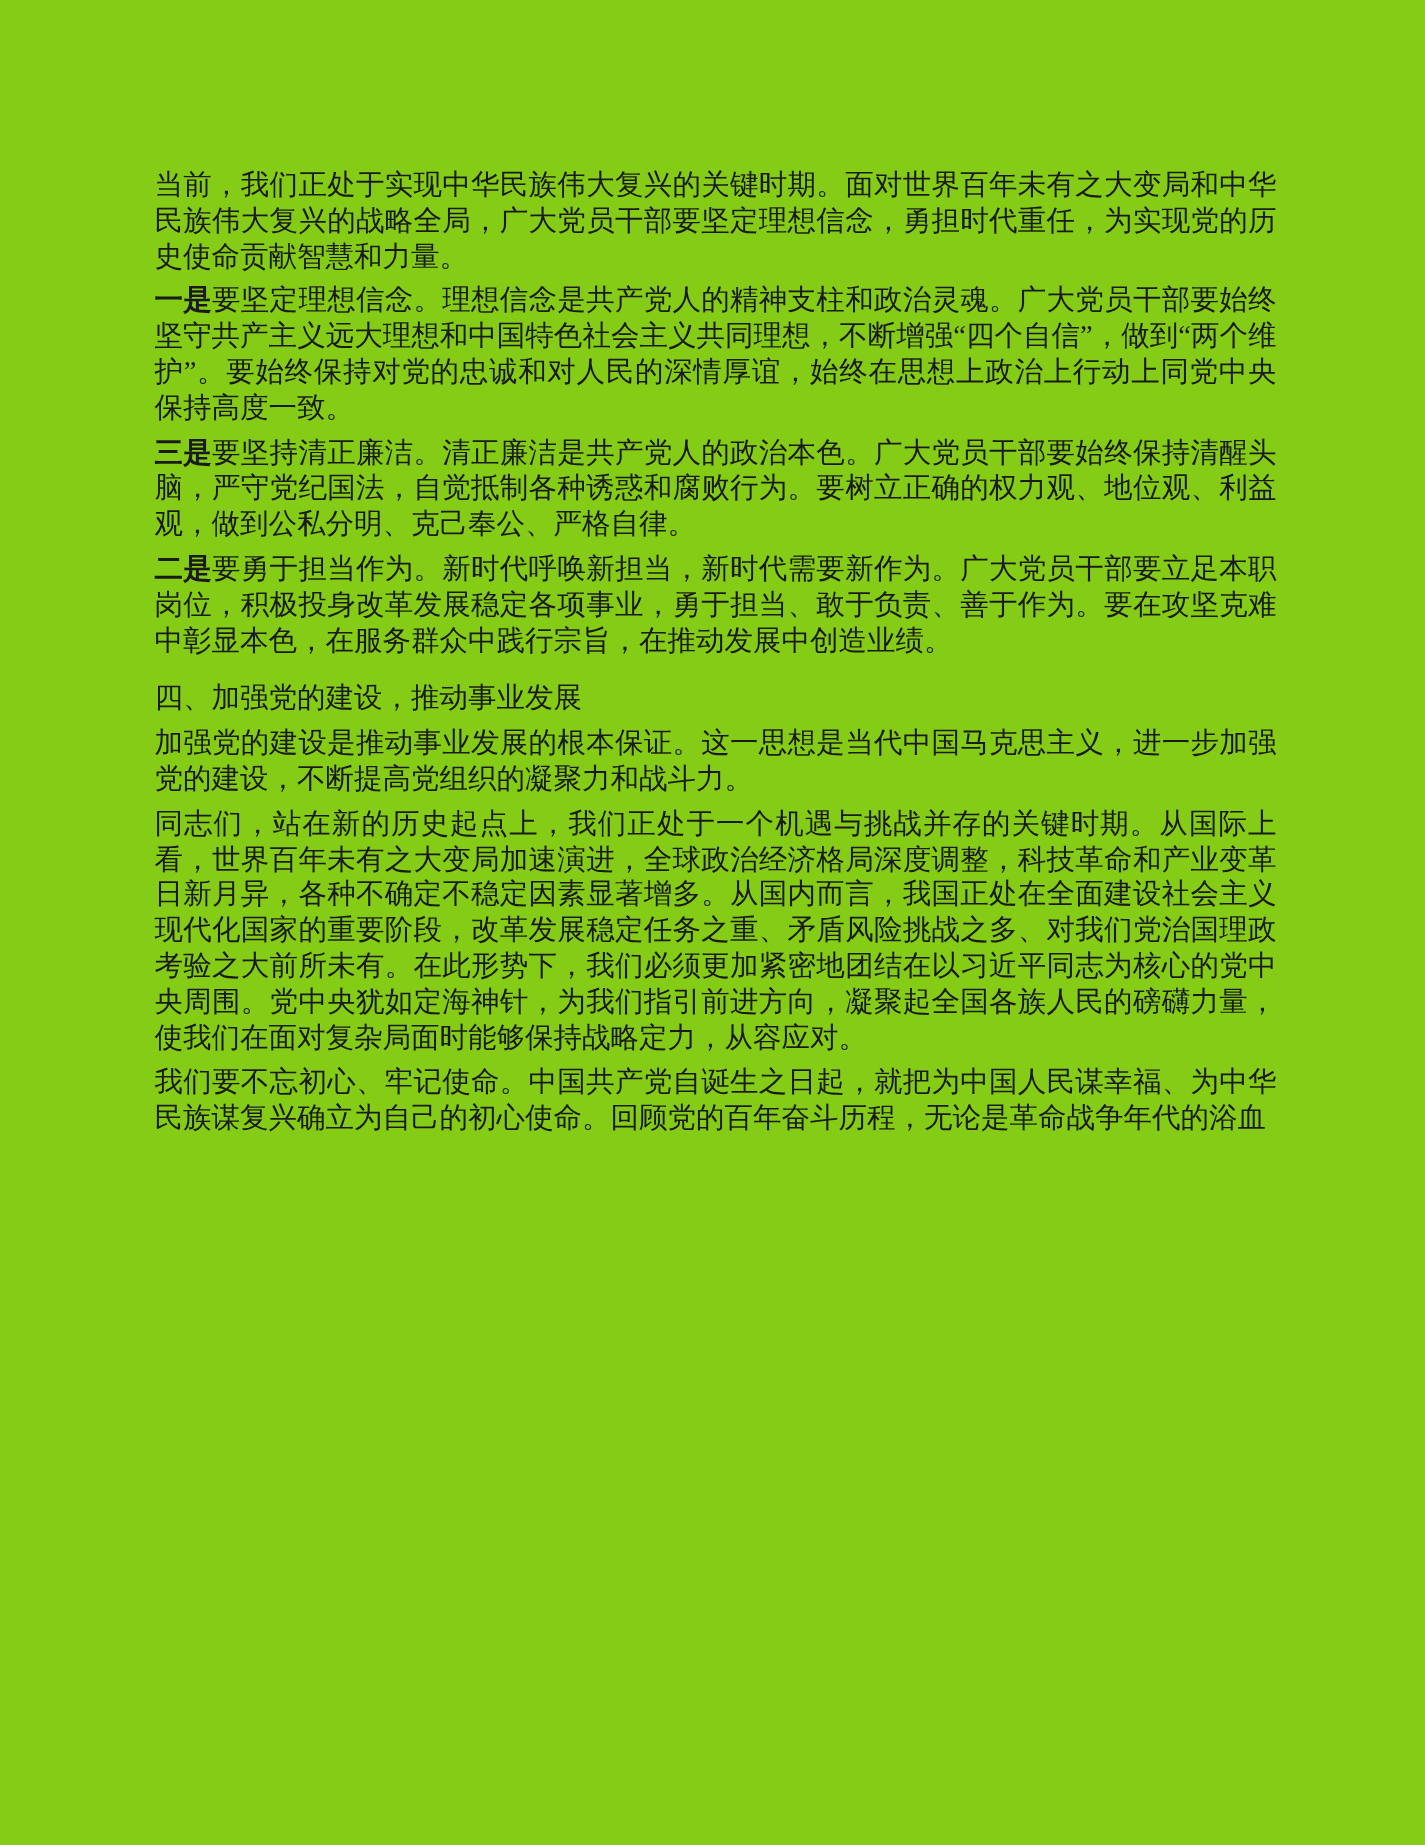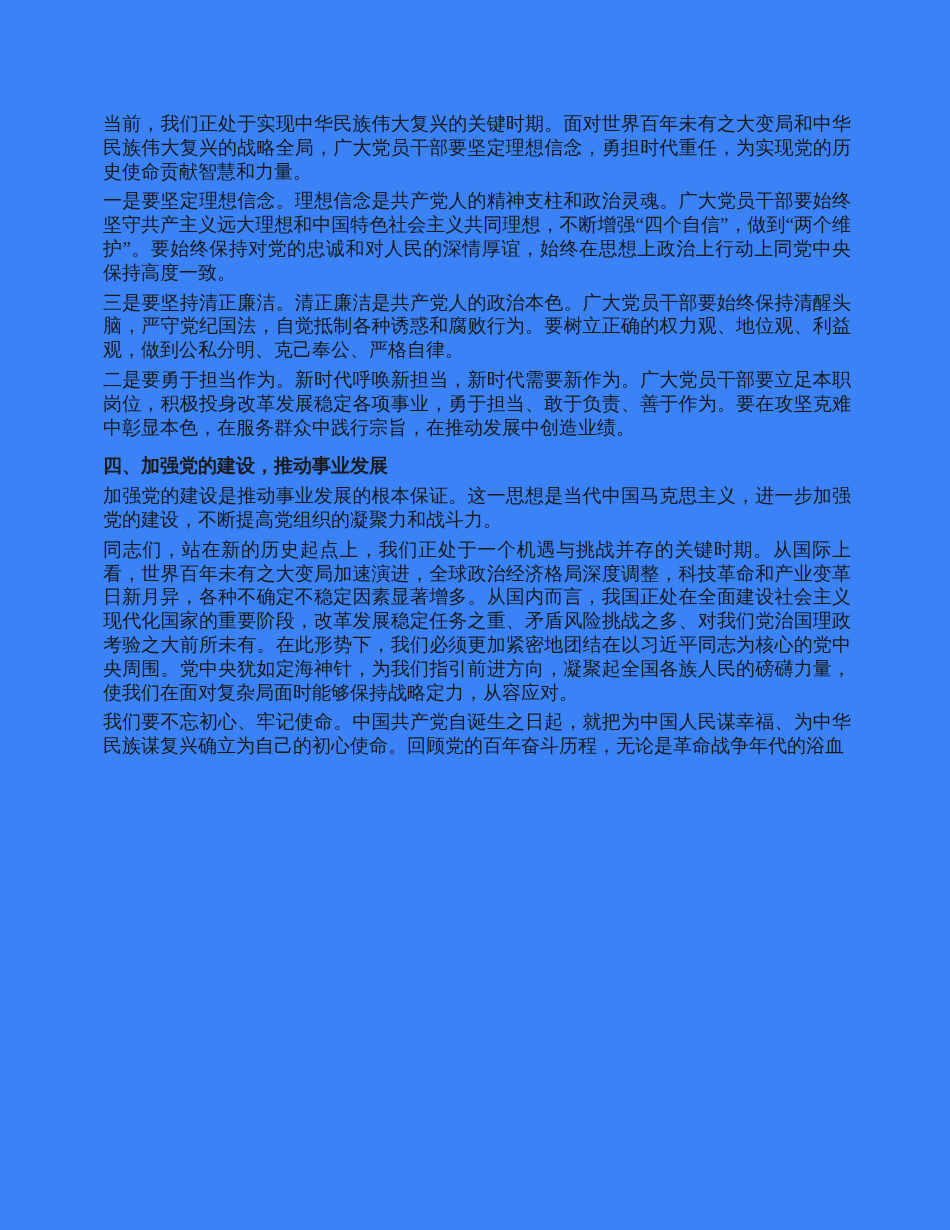--- a/index.html
+++ b/index.html
@@ -6,39 +6,39 @@
   body {
     width: 950px;
     height: 1230px;
     background: #ffffff;
     font-family: "Liberation Serif", "DejaVu Serif", serif;
   }
   .page {
     position: relative;
     width: 950px;
     height: 1230px;
-    background: #3b82f6;
+    background: #84cc16;
     overflow: hidden;
   }
   .doc {
     position: absolute;
     left: 103px;
     top: 112px;
     width: 748px;
     font-size: 19px;
     line-height: 23.8px;
     text-align: justify;
     letter-spacing: 0;
   }
   .para {
     margin: 0 0 6px 0;
     padding: 0;
   }
-  .para b { font-weight: normal; }
-  .heading { font-weight: bold; margin-top: 15px; }
+  .para b { font-weight: bold; }
+  .heading { font-weight: normal; margin-top: 15px; }
 </style>
 </head>
 <body style="background: rgb(255, 255, 255);">
 
 <div class="page">
   <div class="doc" id="doc" style="color: rgb(26, 26, 26);">
       <p class="para"><span>当前，我们正处于实现中华民族伟大复兴的关键时期。面对世界百年未有之大变局和中华民族伟大复兴的战略全局，广大党员干部要坚定理想信念，勇担时代重任，为实现党的历史使命贡献智慧和力量。</span></p>
       <p class="para"><b>一是</b><span>要坚定理想信念。理想信念是共产党人的精神支柱和政治灵魂。广大党员干部要始终坚守共产主义远大理想和中国特色社会主义共同理想，不断增强“四个自信”，做到“两个维护”。要始终保持对党的忠诚和对人民的深情厚谊，始终在思想上政治上行动上同党中央保持高度一致。</span></p>
       <p class="para"><b>三是</b><span>要坚持清正廉洁。清正廉洁是共产党人的政治本色。广大党员干部要始终保持清醒头脑，严守党纪国法，自觉抵制各种诱惑和腐败行为。要树立正确的权力观、地位观、利益观，做到公私分明、克己奉公、严格自律。</span></p>
       <p class="para"><b>二是</b><span>要勇于担当作为。新时代呼唤新担当，新时代需要新作为。广大党员干部要立足本职岗位，积极投身改革发展稳定各项事业，勇于担当、敢于负责、善于作为。要在攻坚克难中彰显本色，在服务群众中践行宗旨，在推动发展中创造业绩。</span></p>

